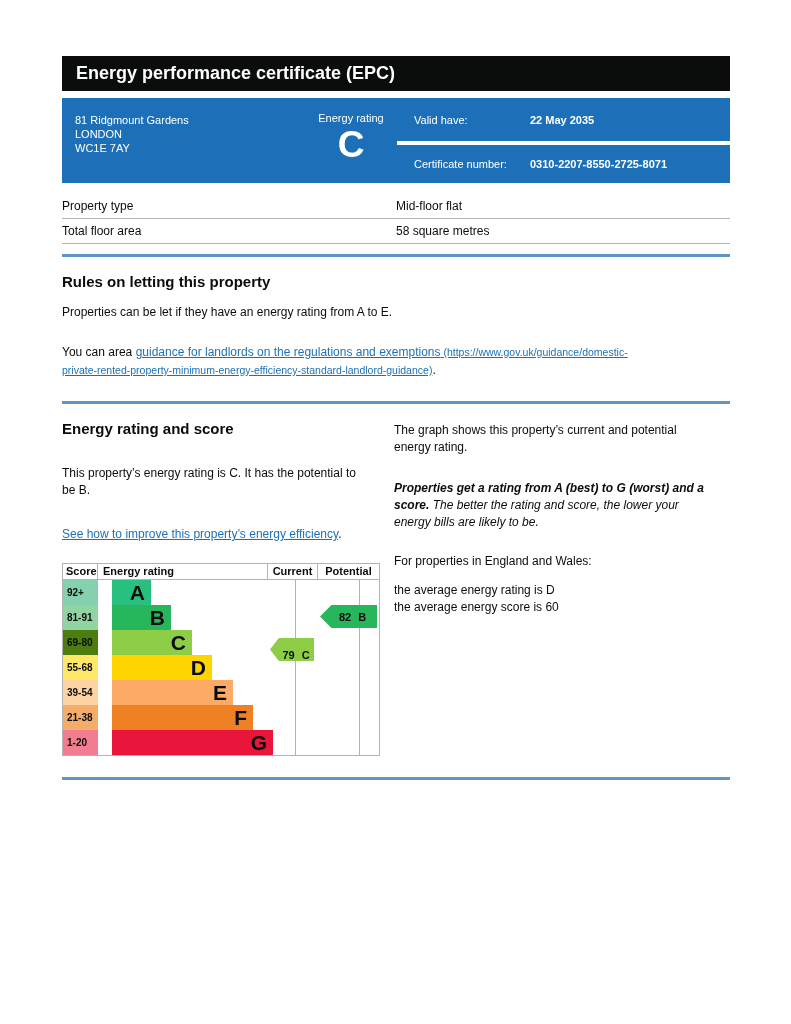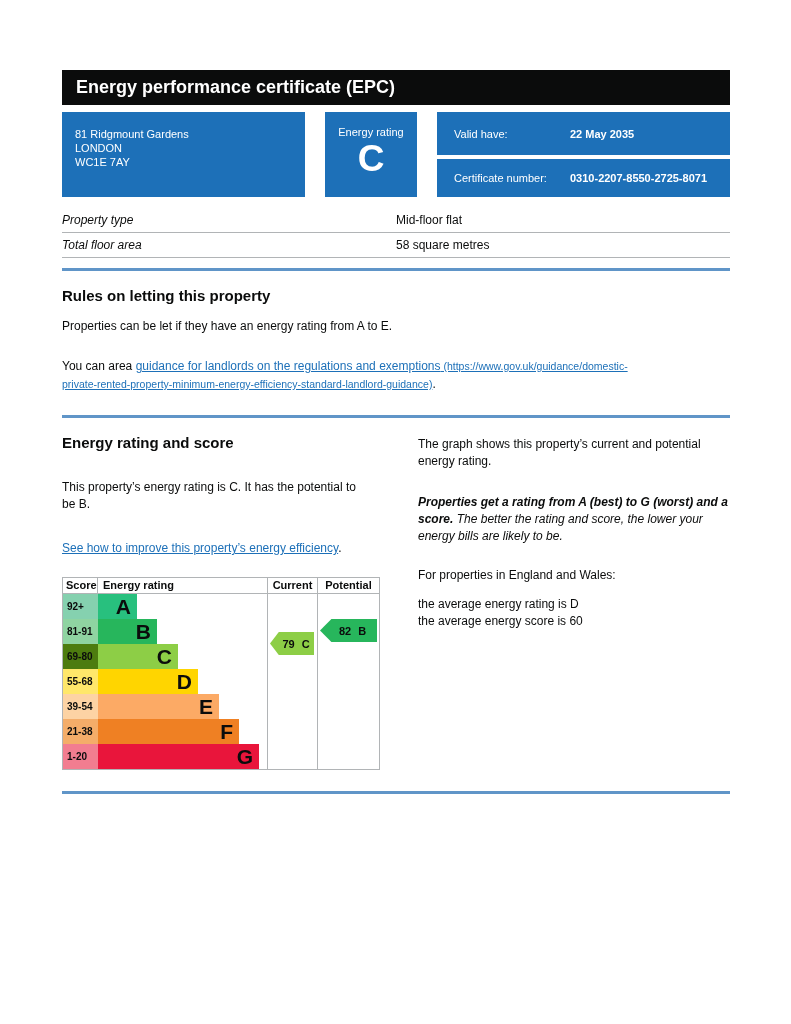--- a/index.html
+++ b/index.html
@@ -6,28 +6,28 @@
     --accent:#1d70b8;
     --divider:#6095c8;
     --border:#b1b4b6;
     --ink:#0b0c0c;
   }
   html,body{margin:0;padding:0;}
   body{
     width:791px;height:1024px;overflow:hidden;background:#fff;
     font-family:"Liberation Sans",sans-serif;color:var(--ink);
   }
-  .page{box-sizing:border-box;width:791px;padding:70px 61px 0 62px;}
+  .page{box-sizing:border-box;width:791px;padding:56px 61px 0 62px;}
 
   
   .title-bar{
     background:#0b0c0c;color:#fff;height:35px;display:flex;align-items:center;
     padding-left:14px;font-size:18px;font-weight:bold;box-sizing:border-box;
   }
-  .summary-row{display:flex;gap:20px;height:85px;margin-top:7px;}
+  .summary-row{display:flex;gap:0;height:85px;margin-top:7px;}
   .addr-box{
     width:243px;background:var(--accent);color:#fff;font-size:11px;line-height:14px;
     padding:15px 0 0 13px;box-sizing:border-box;
   }
   .rating-box{
     width:92px;background:var(--accent);color:#fff;text-align:center;
     padding-top:14px;box-sizing:border-box;
   }
   .rating-box .rlabel{font-size:11px;}
   .rating-box .rletter{font-size:37px;font-weight:bold;line-height:40px;margin-top:1px;}
@@ -40,57 +40,57 @@
   .meta-box.cert{flex:1;}
   .meta-box .mlabel{width:116px;flex:none;}
   .meta-box .mvalue{font-weight:bold;}
 
   
   .prop-table{margin-top:11px;}
   .prop-row{
     display:flex;height:24px;align-items:center;
     border-bottom:1px solid var(--border);font-size:12px;
   }
-  .prop-row .plabel{width:334px;flex:none;font-style:italic;}
+  .prop-row .plabel{width:334px;flex:none;}
 
   
   .divider{height:3px;background:var(--divider);margin-top:10px;}
   .divider.d2{margin-top:22px;}
   .divider.d3{margin-top:21px;}
   h2{font-size:15px;font-weight:bold;margin:0;}
   h2.rules{margin-top:16px;}
   .para{font-size:12px;line-height:17px;margin:0;}
   .rules-text{margin-top:14px;}
   .link-para{margin-top:22px;line-height:18px;max-width:600px;}
   a{color:var(--accent);text-decoration:underline;}
   .url-part{font-size:10.5px;}
 
   
   .cols{display:flex;align-items:flex-start;margin-top:16px;}
   .col-left{width:332px;flex:none;}
-  .col-right{width:312px;margin-left:24px;}
+  .col-right{width:312px;}
   .intro{margin-top:28px;max-width:300px;}
   .improve{margin-top:26px;max-width:300px;line-height:18px;}
   .col-right .p1{margin-top:2px;}
   .col-right .p2{margin-top:24px;font-style:italic;}
   .col-right .p3{margin-top:22px;}
   .col-right .p4{margin-top:12px;}
 
   
   .epc-graph{
     position:relative;margin-top:20px;width:316px;border:1px solid var(--border);
     box-sizing:content-box;font-weight:bold;
   }
   .epc-head{display:flex;height:15px;border-bottom:1px solid var(--border);
     font-size:11px;line-height:14px;}
   .h-score{width:35px;padding-left:3px;border-right:1px solid var(--border);box-sizing:border-box;}
   .h-band{width:169px;padding-left:5px;box-sizing:border-box;}
   .h-cur{width:50px;text-align:center;border-left:1px solid var(--border);box-sizing:border-box;}
   .h-pot{width:62px;text-align:center;border-left:1px solid var(--border);box-sizing:border-box;}
-  .epc-row{display:flex;height:25px;}
+  .epc-row{display:flex;height:25px;gap:14px;}
   .c-score{width:35px;font-size:10px;line-height:25px;padding-left:4px;box-sizing:border-box;flex:none;}
   .c-band{width:169px;flex:none;}
   .bar{height:25px;position:relative;}
   .bar .letter{position:absolute;right:6px;top:50%;transform:translateY(-52%);font-size:21px;}
   .c-cur{width:50px;border-left:1px solid var(--border);box-sizing:border-box;flex:none;}
   .c-pot{width:62px;border-left:1px solid var(--border);box-sizing:border-box;flex:none;}
   .arrow{
     position:absolute;height:23px;display:flex;align-items:center;justify-content:center;
     padding-left:8px;box-sizing:border-box;font-size:11px;color:var(--ink);
     clip-path:polygon(0 50%,20% 0,100% 0,100% 100%,20% 100%);
@@ -223,21 +223,21 @@
               <div class="c-score" style="background: rgb(242, 125, 144);">1-20</div>
               <div class="c-band">
                 <div class="bar" style="width: 161px; background: rgb(233, 21, 59);">
                   <span class="letter">G</span>
                 </div>
               </div>
               <div class="c-cur"></div>
               <div class="c-pot"></div>
             </div>
           </div>
-      <div class="arrow" style="left: 207px; width: 44px; top: 54px; background: rgb(141, 206, 70);">
+      <div class="arrow" style="left: 207px; width: 44px; top: 74px; background: rgb(141, 206, 70); align-items: flex-end;">
             <span>79</span>
             <span class="bl">C</span>
           </div>
           <div class="arrow" style="left: 257px; width: 57px; top: 41px; background: rgb(39, 182, 92);">
             <span>82</span>
             <span class="bl">B</span>
           </div>
         </div>
     </div>
 

